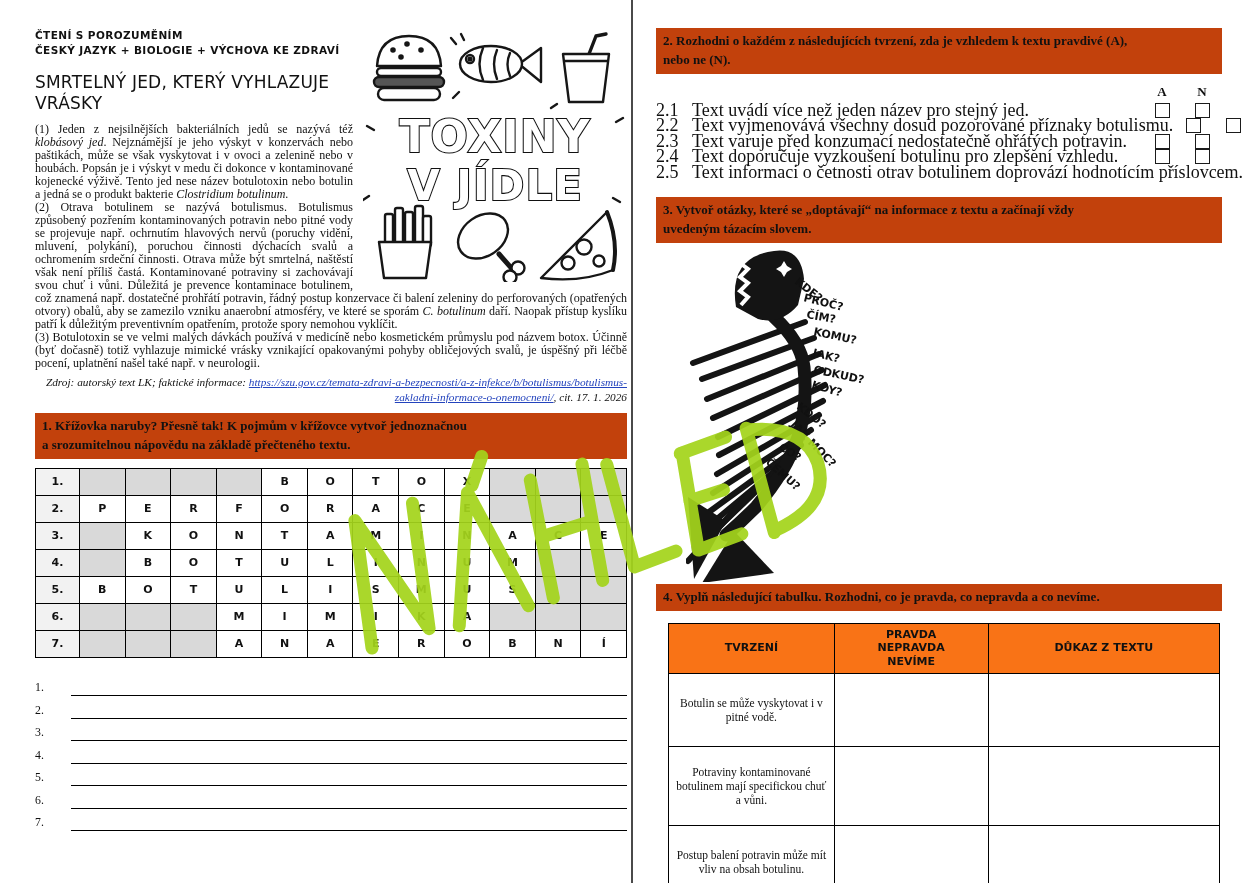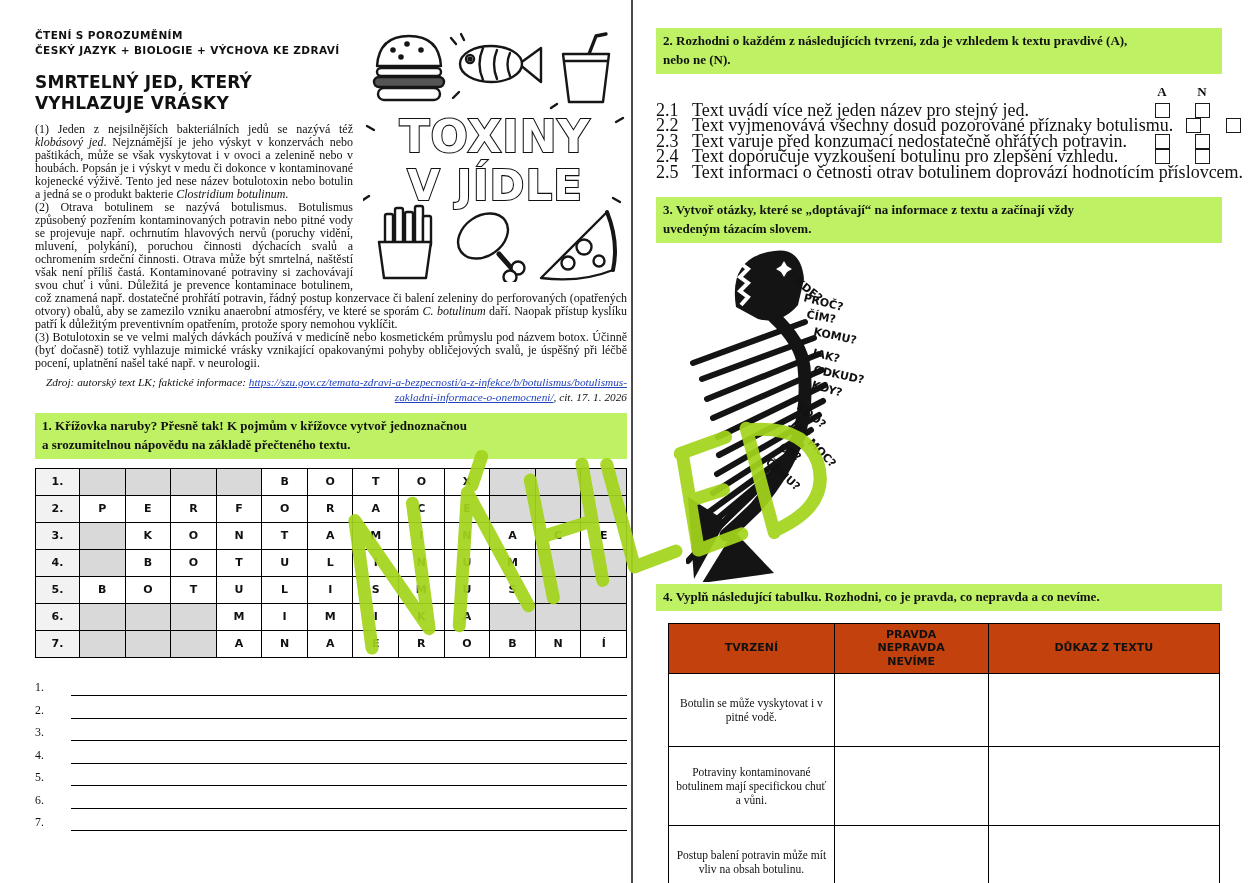--- a/index.html
+++ b/index.html
@@ -6,26 +6,26 @@
   body{
     width:1250px;height:883px;background:#fff;position:relative;overflow:hidden;
     font-family:"Liberation Serif", serif;color:#111;
   }
   .divider{position:absolute;left:631px;top:0;width:2px;height:883px;background:#4a4a4a;}
 
   
   .col-left{position:absolute;left:35px;top:28px;width:592px;}
   .illustration{float:right;width:264px;height:252px;margin:2px 0 8px 10px;position:relative;}
   .subject{font-family:"DejaVu Sans",sans-serif;font-weight:bold;font-size:10.5px;line-height:1.45;letter-spacing:.4px;}
-  .title{font-family:"DejaVu Sans",sans-serif;font-weight:bold;font-size:17px;line-height:1.2;letter-spacing:.2px;margin:14px 0 10px;}
+  .title{font-family:"DejaVu Sans",sans-serif;font-weight:normal;font-size:17px;line-height:1.2;letter-spacing:.2px;margin:14px 0 10px;}
   .bodytext{font-size:12px;line-height:13px;text-align:justify;}
   .bodytext p{margin:0;}
   .source{font-size:11.3px;font-style:italic;text-align:right;line-height:1.32;margin:5px 0 8px;}
   .source .link{color:#2343bd;text-decoration:underline;}
-  .task-heading{background:#bef264;font-weight:bold;font-size:13px;line-height:1.45;padding:4px 7px;white-space:pre-line;clear:both;}
+  .task-heading{background:#c2410c;font-weight:bold;font-size:13px;line-height:1.45;padding:4px 7px;white-space:pre-line;clear:both;}
 
   table.crossword{border-collapse:collapse;table-layout:fixed;width:592px;margin-top:9px;}
   table.crossword td{border:1px solid #000;height:26px;text-align:center;padding:0;
     font-family:"DejaVu Sans",sans-serif;font-size:11px;font-weight:bold;}
   td.cw-num{background:#f2f2f2;font-size:10px;}
   td.cw-empty{background:#d9d9d9;}
   td.cw-letter{background:#fff;}
   td.cw-bold{border-left:3px solid #000;border-right:3px solid #000;}
   td.cw-bold-top{border-top:3px solid #000;}
   td.cw-bold-bottom{border-bottom:3px solid #000;}
@@ -37,21 +37,21 @@
 
   
   .col-right{position:absolute;left:656px;top:28px;width:566px;}
   .an-header{display:grid;grid-template-columns:1fr 40px 40px;margin-top:10px;
     font-weight:bold;font-size:13px;text-align:center;}
   .check-item{display:grid;grid-template-columns:36px 1fr 40px 40px;align-items:center;
     font-size:18px;height:15.5px;white-space:nowrap;}
   .checkbox{width:13px;height:13px;border:1.6px solid #1b1b1b;margin:0 auto;background:#fff;}
   .fish-wrap{margin:4px 0 0 30px;width:430px;height:335px;}
   .t4-table{border-collapse:collapse;width:552px;margin:12px 0 0 12px;}
-  .t4-table th{background:#c2410c;border:1.5px solid #000;padding:4px 2px;
+  .t4-table th{background:#f97316;border:1.5px solid #000;padding:4px 2px;
     font-family:"DejaVu Sans",sans-serif;font-size:11px;font-weight:bold;line-height:1.25;}
   .t4-table td{border:1.5px solid #000;font-size:11.5px;line-height:1.22;text-align:center;
     padding:18px 6px;height:36px;}
   .fish-label{font-family:"DejaVu Sans",sans-serif;font-weight:bold;fill:#111;}
 
   .watermark{position:absolute;left:0;top:0;pointer-events:none;z-index:40;}
 </style>
 </head>
 <body>
 

